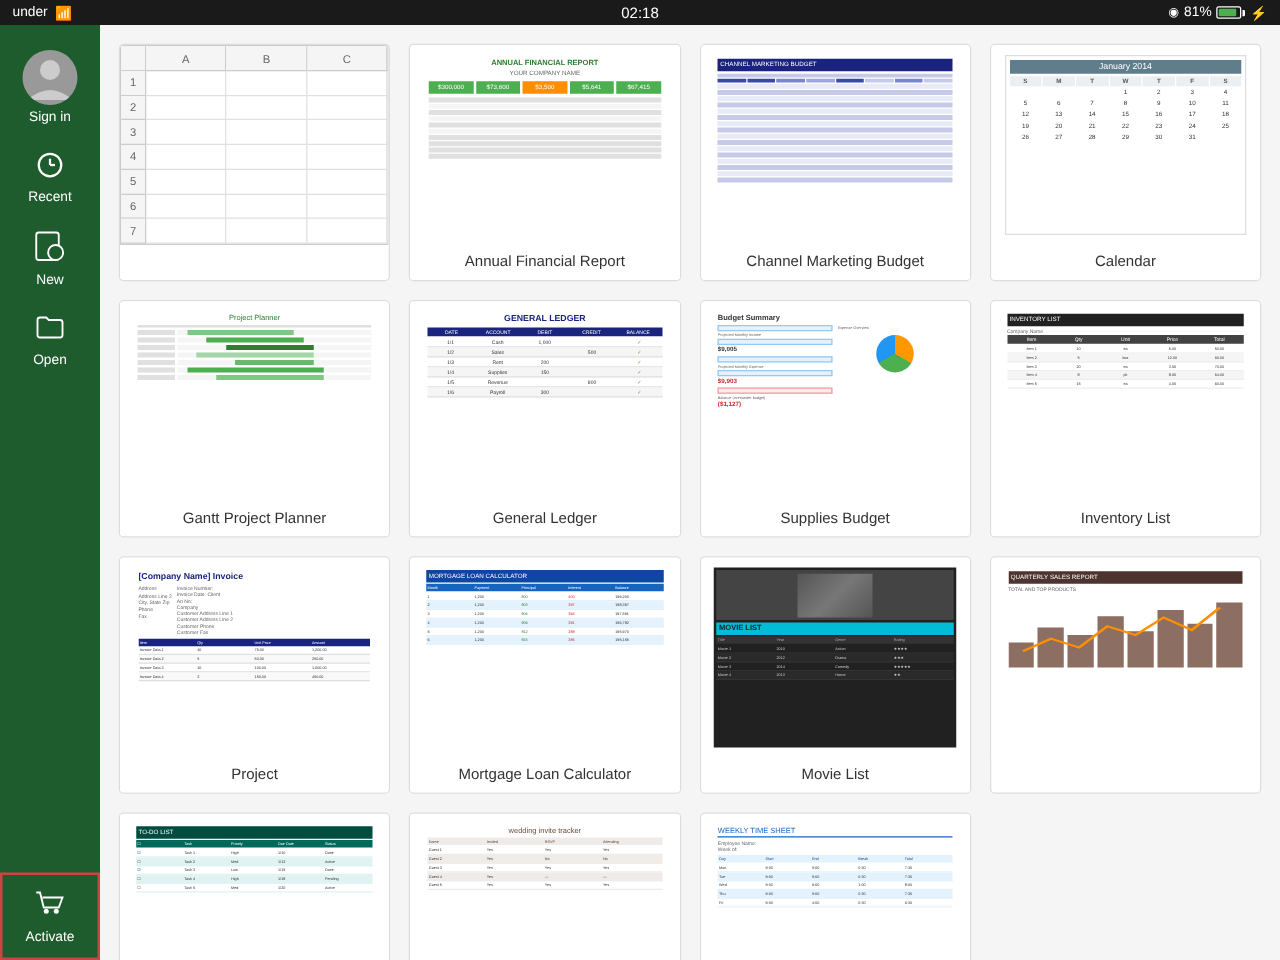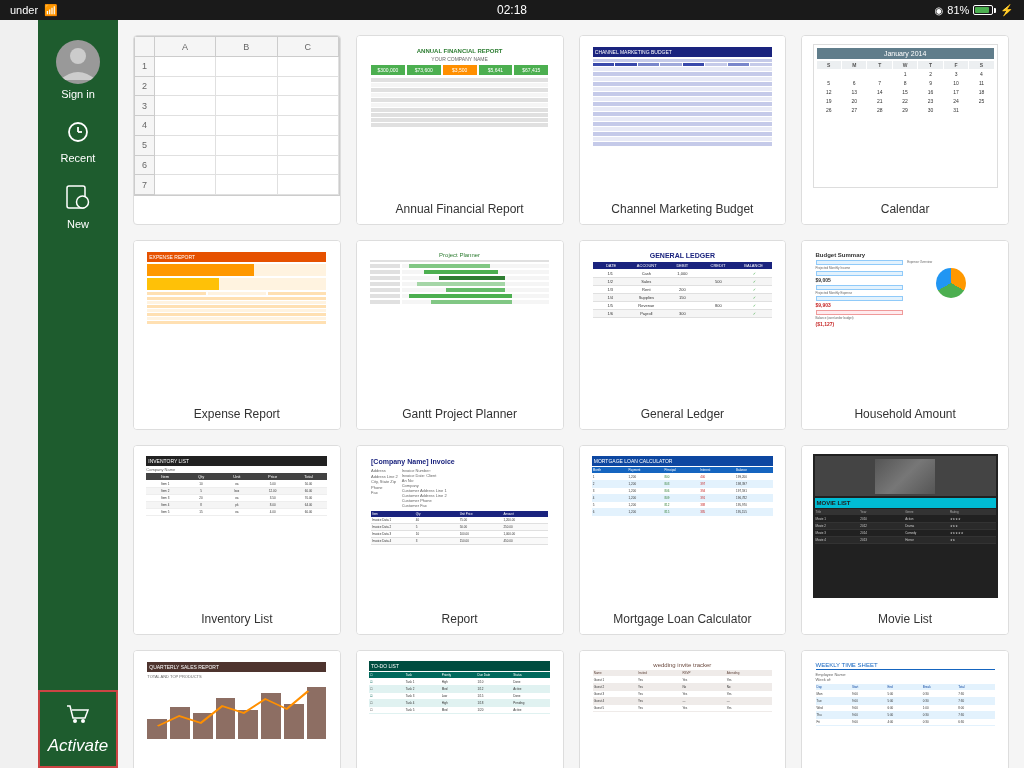--- a/index.html
+++ b/index.html
@@ -30,21 +30,20 @@
 
     
     .sidebar {
       width: 80px;
       background: #1e5c2e;
       display: flex;
       flex-direction: column;
       align-items: center;
       padding-top: 10px;
       flex-shrink: 0;
-      margin-left: 38px;
     }
     .sidebar-item {
       display: flex;
       flex-direction: column;
       align-items: center;
       color: white;
       padding: 10px 0;
       width: 100%;
       cursor: pointer;
     }
@@ -73,21 +72,21 @@
       display: flex;
       flex-direction: column;
       align-items: center;
       color: white;
       padding: 10px 0;
       width: 100%;
       border: 2px solid #cc4444;
       cursor: pointer;
     }
     .activate-btn .icon { font-size: 22px; margin-bottom: 2px; }
-    .activate-btn .label { font-size: 17px; font-style: italic; }
+    .activate-btn .label { font-size: 11px; }
 
     
     .content {
       flex: 1;
       background: #f5f5f5;
       overflow-y: auto;
       padding: 15px;
     }
 
     
@@ -436,20 +435,28 @@
         <svg width="26" height="26" viewBox="0 0 26 26" fill="none">
           <rect x="2" y="2" width="18" height="22" rx="2" stroke="white" stroke-width="1.5" fill="none"></rect>
           <line x1="13" y1="18" x2="22" y2="18" stroke="white" stroke-width="2"></line>
           <line x1="17.5" y1="13.5" x2="17.5" y2="22.5" stroke="white" stroke-width="2"></line>
           <circle cx="17.5" cy="18" r="6" fill="#1e5c2e" stroke="white" stroke-width="1.5"></circle>
         </svg>
       </div>
       <span class="label">New</span>
     </div>
 
+    <div class="sidebar-item">
+      <div class="icon">
+        <svg width="24" height="24" viewBox="0 0 24 24" fill="none">
+          <path d="M2 6 Q2 4 4 4 L9 4 L11 6 L20 6 Q22 6 22 8 L22 18 Q22 20 20 20 L4 20 Q2 20 2 18 Z" stroke="white" stroke-width="1.5" fill="none"></path>
+        </svg>
+      </div>
+      <span class="label">Open</span>
+    </div>
 
     <div class="sidebar-bottom">
       <div class="activate-btn">
         <div class="icon">
           <svg width="26" height="26" viewBox="0 0 26 26" fill="white">
             <path d="M2 4 L5 4 L8 16 L20 16 L23 8 L7 8" stroke="white" stroke-width="1.5" fill="none"></path>
             <circle cx="10" cy="19" r="2" fill="white"></circle>
             <circle cx="18" cy="19" r="2" fill="white"></circle>
           </svg>
         </div>
@@ -612,44 +619,20 @@
               <div class="cal-cell">28</div>
               <div class="cal-cell">29</div>
               <div class="cal-cell">30</div>
               <div class="cal-cell">31</div>
             </div>
           </div>
         </div>
         <div class="template-label">Calendar</div>
       </div>
 
-      <div class="template-card">
-        <div class="template-preview">
-          <div class="expense-preview">
-            <div class="exp-title">EXPENSE REPORT</div>
-            <div class="exp-bar"></div>
-            <div class="exp-bar2"></div>
-            <div style="display:flex;gap:2px;margin-bottom:2px;">
-              <div style="flex:1;height:3px;background:#ffe0b2;"></div>
-              <div style="flex:1;height:3px;background:#fff3e0;"></div>
-              <div style="flex:1;height:3px;background:#ffe0b2;"></div>
-            </div>
-            <div class="exp-lines">
-              <div class="exp-line"></div>
-              <div class="exp-line" style="background:#fff3e0;"></div>
-              <div class="exp-line"></div>
-              <div class="exp-line" style="background:#fff3e0;"></div>
-              <div class="exp-line"></div>
-              <div class="exp-line" style="background:#fff3e0;"></div>
-              <div class="exp-line"></div>
-            </div>
-          </div>
-        </div>
-        <div class="template-label">Expense Report</div>
-      </div>
 
       <div class="template-card">
         <div class="template-preview">
           <div class="gantt-preview">
             <div class="gantt-title">Project Planner</div>
             <div style="height:2px;background:#e0e0e0;margin-bottom:2px;"></div>
             <div style="display:flex;flex-direction:column;gap:2px;">
               <div style="display:flex;align-items:center;gap:2px;">
                 <div style="width:30px;height:4px;background:#e0e0e0;"></div>
                 <div style="flex:1;height:4px;background:#f5f5f5;position:relative;">
@@ -774,21 +757,21 @@
                 <div style="font-size:3px;color:#666;margin-bottom:1px;">Balance (over/under budget)</div>
                 <div style="font-size:5px;color:#c62828;font-weight:bold;">($1,127)</div>
               </div>
               <div style="flex:1;">
                 <div style="font-size:3px;color:#666;margin-bottom:1px;">Expense Overview</div>
                 <div class="hh-pie"></div>
               </div>
             </div>
           </div>
         </div>
-        <div class="template-label">Household Amount</div>
+        <div class="template-label">Supplies Budget</div>
       </div>
 
       <div class="template-card">
         <div class="template-preview">
           <div class="inv-preview">
             <div class="inv-title">INVENTORY LIST</div>
             <div style="font-size:4px;color:#666;margin-bottom:1px;">Company Name</div>
             <div class="inv-header">
               <div class="inv-hcell">Item</div>
               <div class="inv-hcell">Qty</div>
@@ -873,21 +856,21 @@
                 <div class="inv-td">1,000.00</div>
               </div>
             <div class="inv-tr" style="background:#f9f9f9;">
                 <div class="inv-td">Invoice Data 4</div>
                 <div class="inv-td">3</div>
                 <div class="inv-td">150.00</div>
                 <div class="inv-td">450.00</div>
               </div>
           </div>
         </div>
-        <div class="template-label">Report</div>
+        <div class="template-label">Project</div>
       </div>
 
       <div class="template-card">
         <div class="template-preview">
           <div class="mortgage-preview">
             <div class="mort-header">MORTGAGE LOAN CALCULATOR</div>
             <div class="mort-subheader">
               <div class="mort-shcell">Month</div>
               <div class="mort-shcell">Payment</div>
               <div class="mort-shcell">Principal</div>

